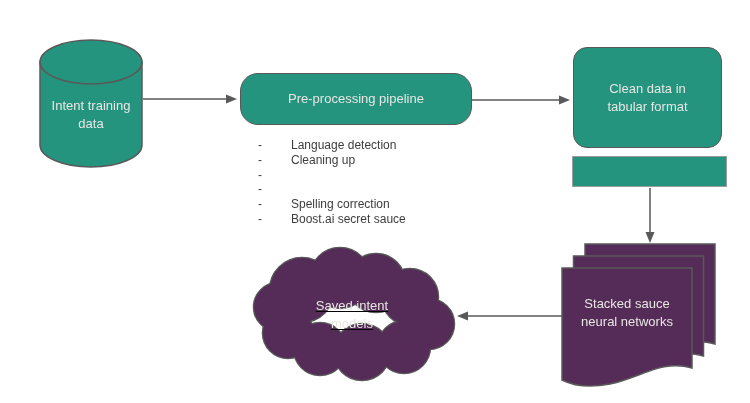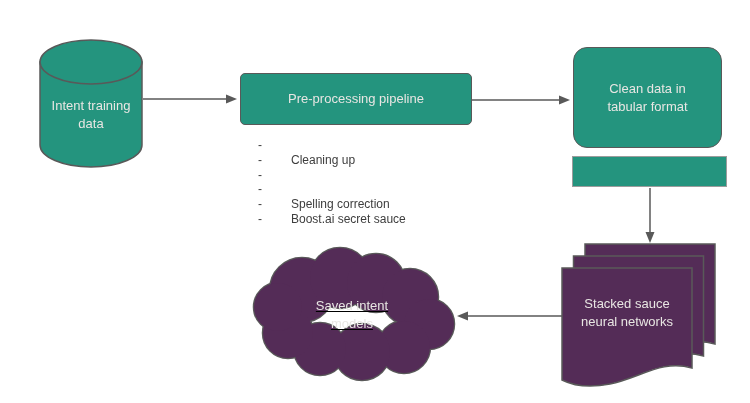--- a/index.html
+++ b/index.html
@@ -39,21 +39,21 @@
 
   .box {
     position: absolute;
     background: var(--teal);
     border: 1.5px solid var(--stroke);
     display: flex;
     align-items: center;
     justify-content: center;
     z-index: 2;
   }
-  #pipeline-box { left: 240px; top: 73px; width: 232px; height: 52px; border-radius: 5px; }
+  #pipeline-box { left: 240px; top: 73px; width: 232px; height: 52px; border-radius: 18px; }
   #clean-box    { left: 573px; top: 47px; width: 149px; height: 101px; border-radius: 14px; }
   #thin-rect    { left: 572px; top: 156px; width: 155px; height: 31px; border-color: var(--border-light); }
 
   .node-label {
     color: var(--label-light);
     font-size: 13px;
     line-height: 1.38;
     text-align: center;
   }
   .float-label {
@@ -164,20 +164,21 @@
     <div class="node-label">Stacked sauce neural networks</div>
   </div>
 
   <div class="float-label" id="cloud-label">
     <div class="node-label">Saved intent models</div>
   </div>
 
   <div class="steps">
     <div class="step-row">
       <span class="step-bullet">-</span>
+      <span class="step-text">Language detection</span>
     </div>
     <div class="step-row">
       <span class="step-bullet">-</span>
       <span class="step-text">Cleaning up</span>
     </div>
     <div class="step-row">
       <span class="step-bullet">-</span>
     </div>
     <div class="step-row">
       <span class="step-bullet">-</span>

